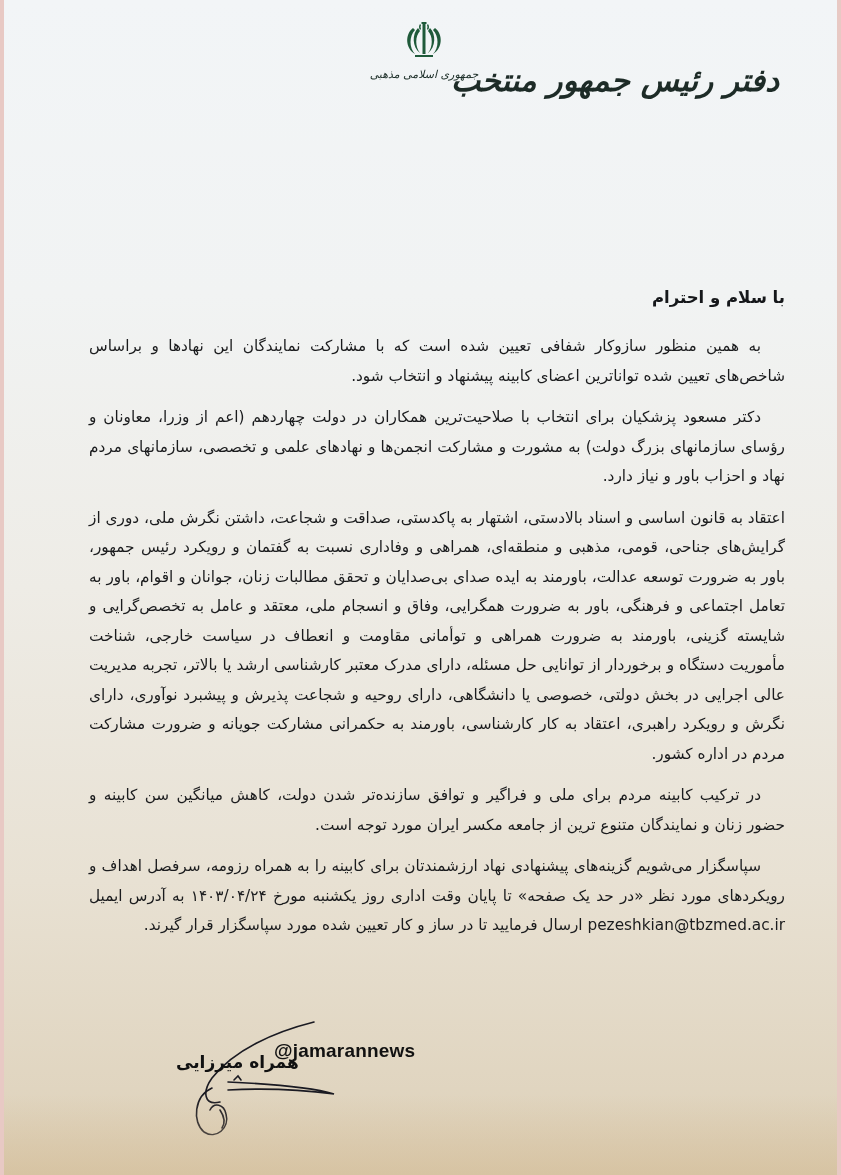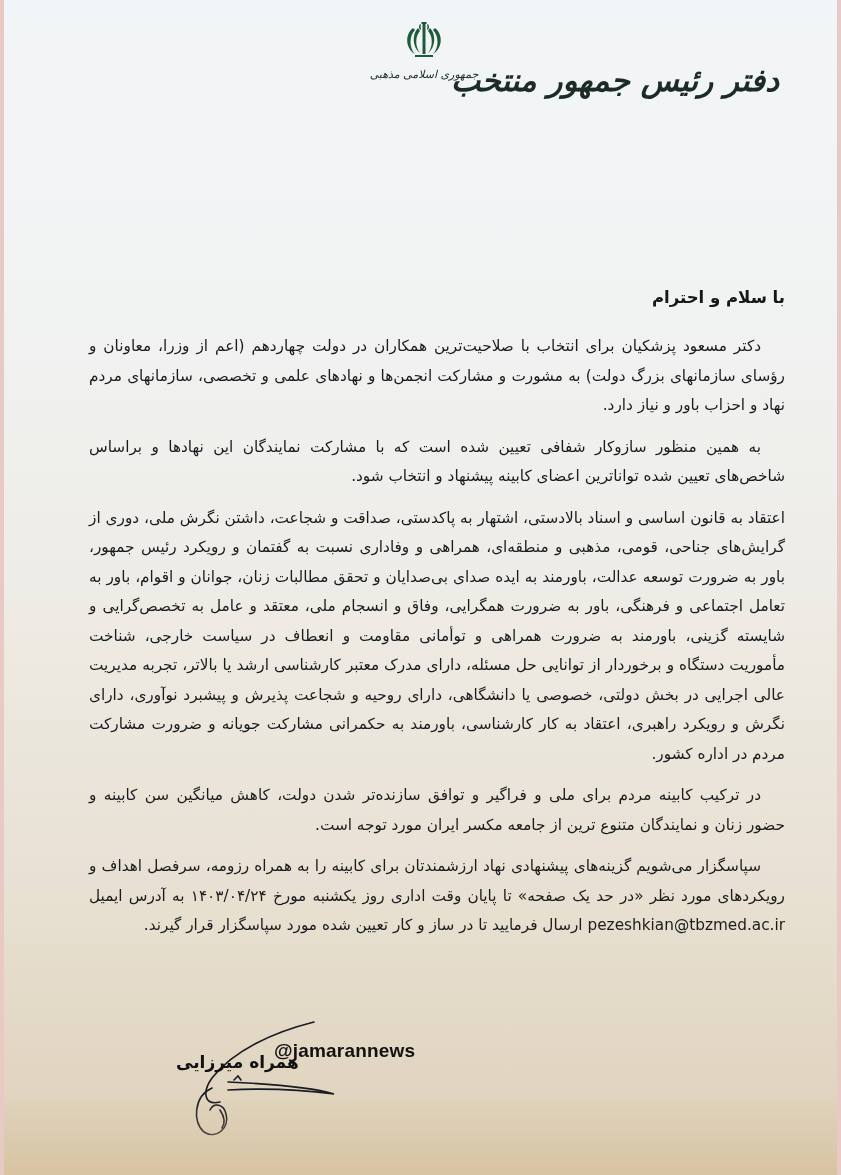--- a/index.html
+++ b/index.html
@@ -186,22 +186,22 @@
         <path d="M14 37 h18 v2 h-18z"></path>
       </g>
     </svg>
     <div class="emblem-sub">جمهوری اسلامی مذهبی</div>
   </div>
 
 
   <div class="greeting">با سلام و احترام</div>
 
   <div class="body">
+    <p class="indent">به همین منظور سازوکار شفافی تعیین شده است که با مشارکت نمایندگان این نهادها و براساس شاخص‌های تعیین شده تواناترین اعضای کابینه پیشنهاد و انتخاب شود.</p>
     <p class="indent">دکتر مسعود پزشکیان برای انتخاب با صلاحیت‌ترین همکاران در دولت چهاردهم (اعم از وزرا، معاونان و رؤسای سازمانهای بزرگ دولت) به مشورت و مشارکت انجمن‌ها و نهادهای علمی و تخصصی، سازمانهای مردم نهاد و احزاب باور و نیاز دارد.</p>
-    <p class="indent">به همین منظور سازوکار شفافی تعیین شده است که با مشارکت نمایندگان این نهادها و براساس شاخص‌های تعیین شده تواناترین اعضای کابینه پیشنهاد و انتخاب شود.</p>
     <p>اعتقاد به قانون اساسی و اسناد بالادستی، اشتهار به پاکدستی، صداقت و شجاعت، داشتن نگرش ملی، دوری از گرایش‌های جناحی، قومی، مذهبی و منطقه‌ای، همراهی و وفاداری نسبت به گفتمان و رویکرد رئیس جمهور، باور به ضرورت توسعه عدالت، باورمند به ایده صدای بی‌صدایان و تحقق مطالبات زنان، جوانان و اقوام، باور به تعامل اجتماعی و فرهنگی، باور به ضرورت همگرایی، وفاق و انسجام ملی، معتقد و عامل به تخصص‌گرایی و شایسته گزینی، باورمند به ضرورت همراهی و توأمانی مقاومت و انعطاف در سیاست خارجی، شناخت مأموریت دستگاه و برخوردار از توانایی حل مسئله، دارای مدرک معتبر کارشناسی ارشد یا بالاتر، تجربه مدیریت عالی اجرایی در بخش دولتی، خصوصی یا دانشگاهی، دارای روحیه و شجاعت پذیرش و پیشبرد نوآوری، دارای نگرش و رویکرد راهبری، اعتقاد به کار کارشناسی، باورمند به حکمرانی مشارکت جویانه و ضرورت مشارکت مردم در اداره کشور.</p>
     <p class="indent">در ترکیب کابینه مردم برای ملی و فراگیر و توافق سازنده‌تر شدن دولت، کاهش میانگین سن کابینه و حضور زنان و نمایندگان متنوع ترین از جامعه مکسر ایران مورد توجه است.</p>
     <p class="indent"><span>سپاسگزار می‌شویم گزینه‌های پیشنهادی نهاد ارزشمندتان برای کابینه را به همراه رزومه، سرفصل اهداف و رویکردهای مورد نظر «در حد یک صفحه» تا پایان وقت اداری روز یکشنبه مورخ ۱۴۰۳/۰۴/۲۴ به آدرس ایمیل</span> <span class="email">pezeshkian@tbzmed.ac.ir</span> <span>ارسال فرمایید تا در ساز و کار تعیین شده مورد سپاسگزار قرار گیرند.</span></p>
   </div>
 
   <div class="signature">
     <svg width="330" height="140" viewBox="0 0 330 140" style="position:absolute;left:0;top:0;">
       <g fill="none" stroke="#1a1a22" stroke-width="1.6" stroke-linecap="round">
         <path d="M150 12 C110 22, 70 40, 48 68 C38 82, 40 96, 56 92"></path>
         <path d="M48 78 C30 86, 28 112, 40 122 C52 130, 66 118, 62 104 C60 94, 50 92, 46 100"></path>

